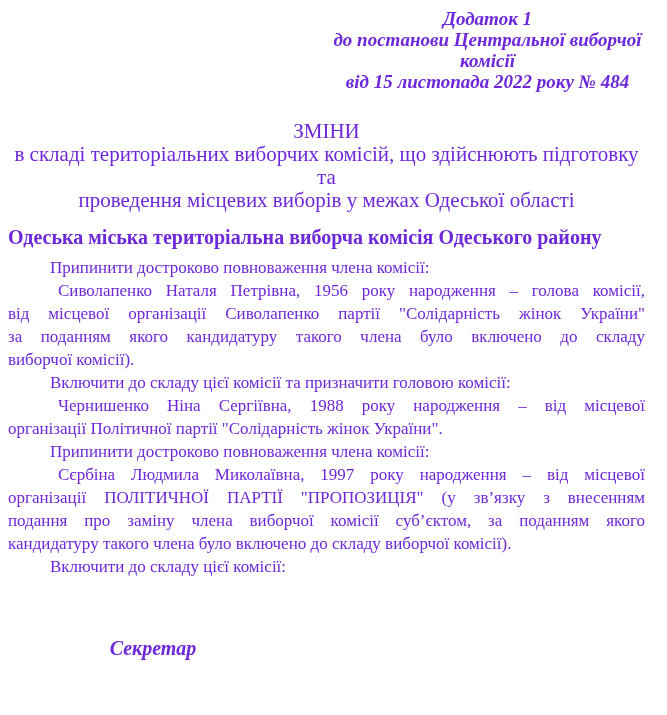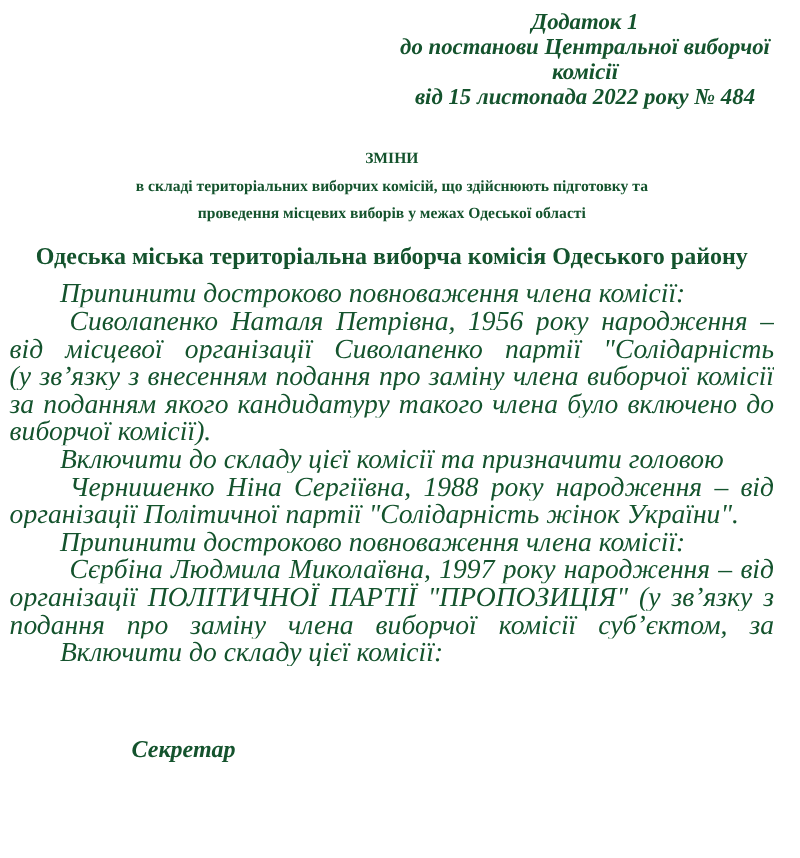--- a/index.html
+++ b/index.html
@@ -1,35 +1,35 @@
 <!DOCTYPE html>
 <html><head>
 <meta charset="utf-8">
 <style>
   html, body { margin: 0; padding: 0; background: #ffffff; }
   .page {
     position: relative; width: 667px; height: 715px;
-    background: #ffffff; color: #14532d;
+    background: #ffffff; color: #6d28d9;
     font-family: "Liberation Serif", "DejaVu Serif", serif;
     overflow: hidden;
   }
   .header-block {
     margin: 8px 0 0 320px; width: 335px; text-align: center;
     font-weight: bold; font-style: italic;
     font-size: 19px; line-height: 21px;
   }
   .titles {
     margin: 28px 0 0 8px; width: 637px; text-align: center;
-    font-weight: bold; font-size: 13px; line-height: 23px;
+    font-weight: normal; font-size: 21px; line-height: 23px;
   }
   .commission {
-    margin: 14px 0 0 8px; width: 637px; text-align: center;
+    margin: 14px 0 0 8px; width: 637px; 
     font-weight: bold; font-size: 20px; line-height: 23px;
   }
-  .doc-body { margin: 7px 0 0 8px; width: 637px; font-size: 23px; line-height: 23px; font-style: italic; }
+  .doc-body { margin: 7px 0 0 8px; width: 637px; font-size: 17px; line-height: 23px; }
   .pline { height: 23px; overflow: hidden; }
   .pline.just { text-align: justify; text-align-last: justify; -moz-text-align-last: justify; }
   .para.directive .first { padding-left: 42px; }
   .para.name .first { padding-left: 50px; }
   .signature {
     display: flex; align-items: flex-end; justify-content: space-between;
     margin: 60px 27px 0 7px;
     font-weight: bold; font-style: italic; font-size: 20px; line-height: 20px;
   }
   .sig-left { width: 292px; text-align: center; }
@@ -55,38 +55,38 @@
 
   <div class="commission">Одеська міська територіальна виборча комісія Одеського району</div>
 
   <div class="doc-body">
       <div class="para directive">
         <div class="pline first">Припинити достроково повноваження члена комісії:</div>
       </div>
       <div class="para name">
         <div class="pline first just">Сиволапенко Наталя Петрівна, 1956 року народження – голова комісії,</div>
         <div class="pline just">від місцевої організації Сиволапенко партії "Солідарність жінок України"</div>
-        <div class="pline just">(у зв’язку з внесенням подання про заміну члена виборчої комісії суб’єктом,</div>
         <div class="pline just">за поданням якого кандидатуру такого члена було включено до складу</div>
         <div class="pline">виборчої комісії).</div>
       </div>
       <div class="para directive">
         <div class="pline first">Включити до складу цієї комісії та призначити головою комісії:</div>
       </div>
       <div class="para name">
         <div class="pline first just">Чернишенко Ніна Сергіївна, 1988 року народження – від місцевої</div>
         <div class="pline">організації Політичної партії "Солідарність жінок України".</div>
       </div>
       <div class="para directive">
         <div class="pline first">Припинити достроково повноваження члена комісії:</div>
       </div>
       <div class="para name">
         <div class="pline first just">Сєрбіна Людмила Миколаївна, 1997 року народження – від місцевої</div>
         <div class="pline just">організації ПОЛІТИЧНОЇ ПАРТІЇ "ПРОПОЗИЦІЯ" (у зв’язку з внесенням</div>
         <div class="pline just">подання про заміну члена виборчої комісії суб’єктом, за поданням якого</div>
+        <div class="pline">кандидатуру такого члена було включено до складу виборчої комісії).</div>
       </div>
       <div class="para directive">
         <div class="pline first">Включити до складу цієї комісії:</div>
       </div>
     </div>
 
   <div class="signature">
     <div class="sig-left">
         <div>Секретар</div>
       </div>

